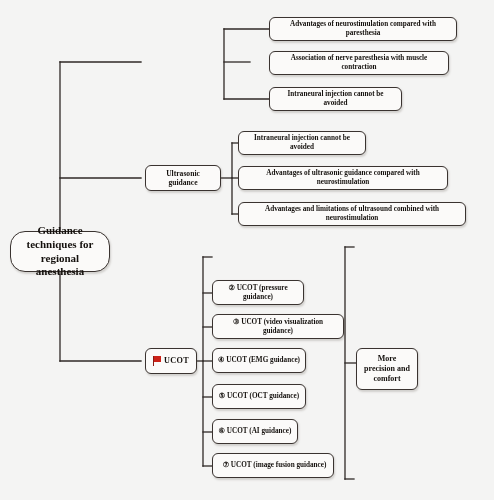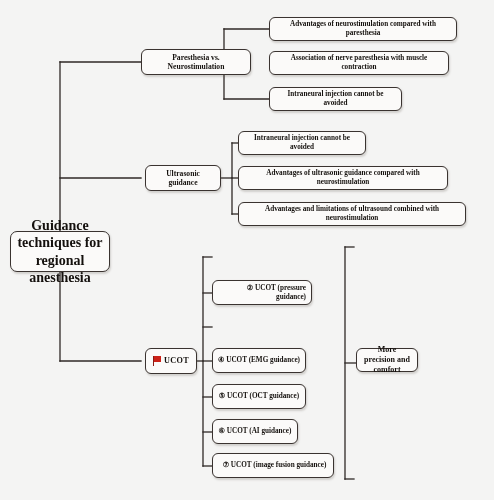--- a/index.html
+++ b/index.html
@@ -37,22 +37,22 @@
     align-items: center;
     justify-content: center;
     text-align: center;
     font-weight: bold;
     line-height: 1.25;
     color: #14100d;
     box-shadow: 1px 1.5px 2px rgba(90,80,75,0.22);
     padding: 2px 5px;
   }
   .node.root {
-    font-size: 14px;
-    border-radius: 7px;
+    font-size: 11px;
+    border-radius: 15px;
     align-items: center;
   }
   .node.level1 {
     font-size: 7.6px;
   }
   .node.leaf {
     font-size: 7.2px;
     justify-content: center;
   }
   .node.ucot {
@@ -131,23 +131,20 @@
       <path d="M345,247 L345,479"></path>
       <path d="M345,479 L354,479"></path>
       <path d="M345,363 L356,363"></path>
     </g>
   </svg>
 
   <div class="node root" style="left:10px; top:231px; width:100px; height:41px;">
     <span>Guidance techniques for regional anesthesia</span>
   </div>
 
-  <div class="node level1" style="left:141px; top:49px; width:110px; height:26px;">
-    <span>Paresthesia vs. Neurostimulation</span>
-  </div>
   <div class="node leaf" style="left:269px; top:51px; width:180px; height:24px;">
     <span>Association of nerve paresthesia with muscle contraction</span>
   </div>
   <div class="node leaf" style="left:269px; top:17px; width:188px; height:24px;">
     <span>Advantages of neurostimulation compared with paresthesia</span>
   </div>
   <div class="node leaf" style="left:269px; top:87px; width:133px; height:24px;">
     <span>Intraneural injection cannot be avoided</span>
   </div>
 
@@ -162,33 +159,36 @@
   </div>
   <div class="node leaf" style="left:238px; top:202px; width:228px; height:24px;">
     <span>Advantages and limitations of ultrasound combined with neurostimulation</span>
   </div>
 
   <div class="node ucot" style="left:145px; top:348px; width:52px; height:26px;">
     <span class="flag-icon"></span>
     <span class="ucot-label">UCOT</span>
   </div>
 
-  <div class="node leaf" style="left:212px; top:280px; width:100px; height:25px;text-align:right;">
+  <div class="node leaf" style="left:212px; top:280px; width:92px; height:25px;">
     <span>② UCOT (pressure guidance)</span>
+  </div>
+  <div class="node leaf" style="left:212px; top:314px; width:132px; height:25px;">
+    <span>③ UCOT (video visualization guidance)</span>
   </div>
   <div class="node leaf" style="left:212px; top:348px; width:94px; height:25px;">
     <span>④ UCOT (EMG guidance)</span>
   </div>
   <div class="node leaf" style="left:212px; top:384px; width:94px; height:25px;">
     <span>⑤ UCOT (OCT guidance)</span>
   </div>
   <div class="node leaf" style="left:212px; top:419px; width:86px; height:25px;">
     <span>⑥ UCOT (AI guidance)</span>
   </div>
   <div class="node leaf" style="left:212px; top:453px; width:122px; height:25px;padding-left:8px;">
     <span>⑦ UCOT (image fusion guidance)</span>
   </div>
 
-  <div class="node outcome" style="left:356px; top:348px; width:62px; height:24px;">
+  <div class="node outcome" style="left:356px; top:348px; width:62px; height:42px;">
     <span>More precision and comfort</span>
   </div>
 
 </div>
 
 </body></html>

